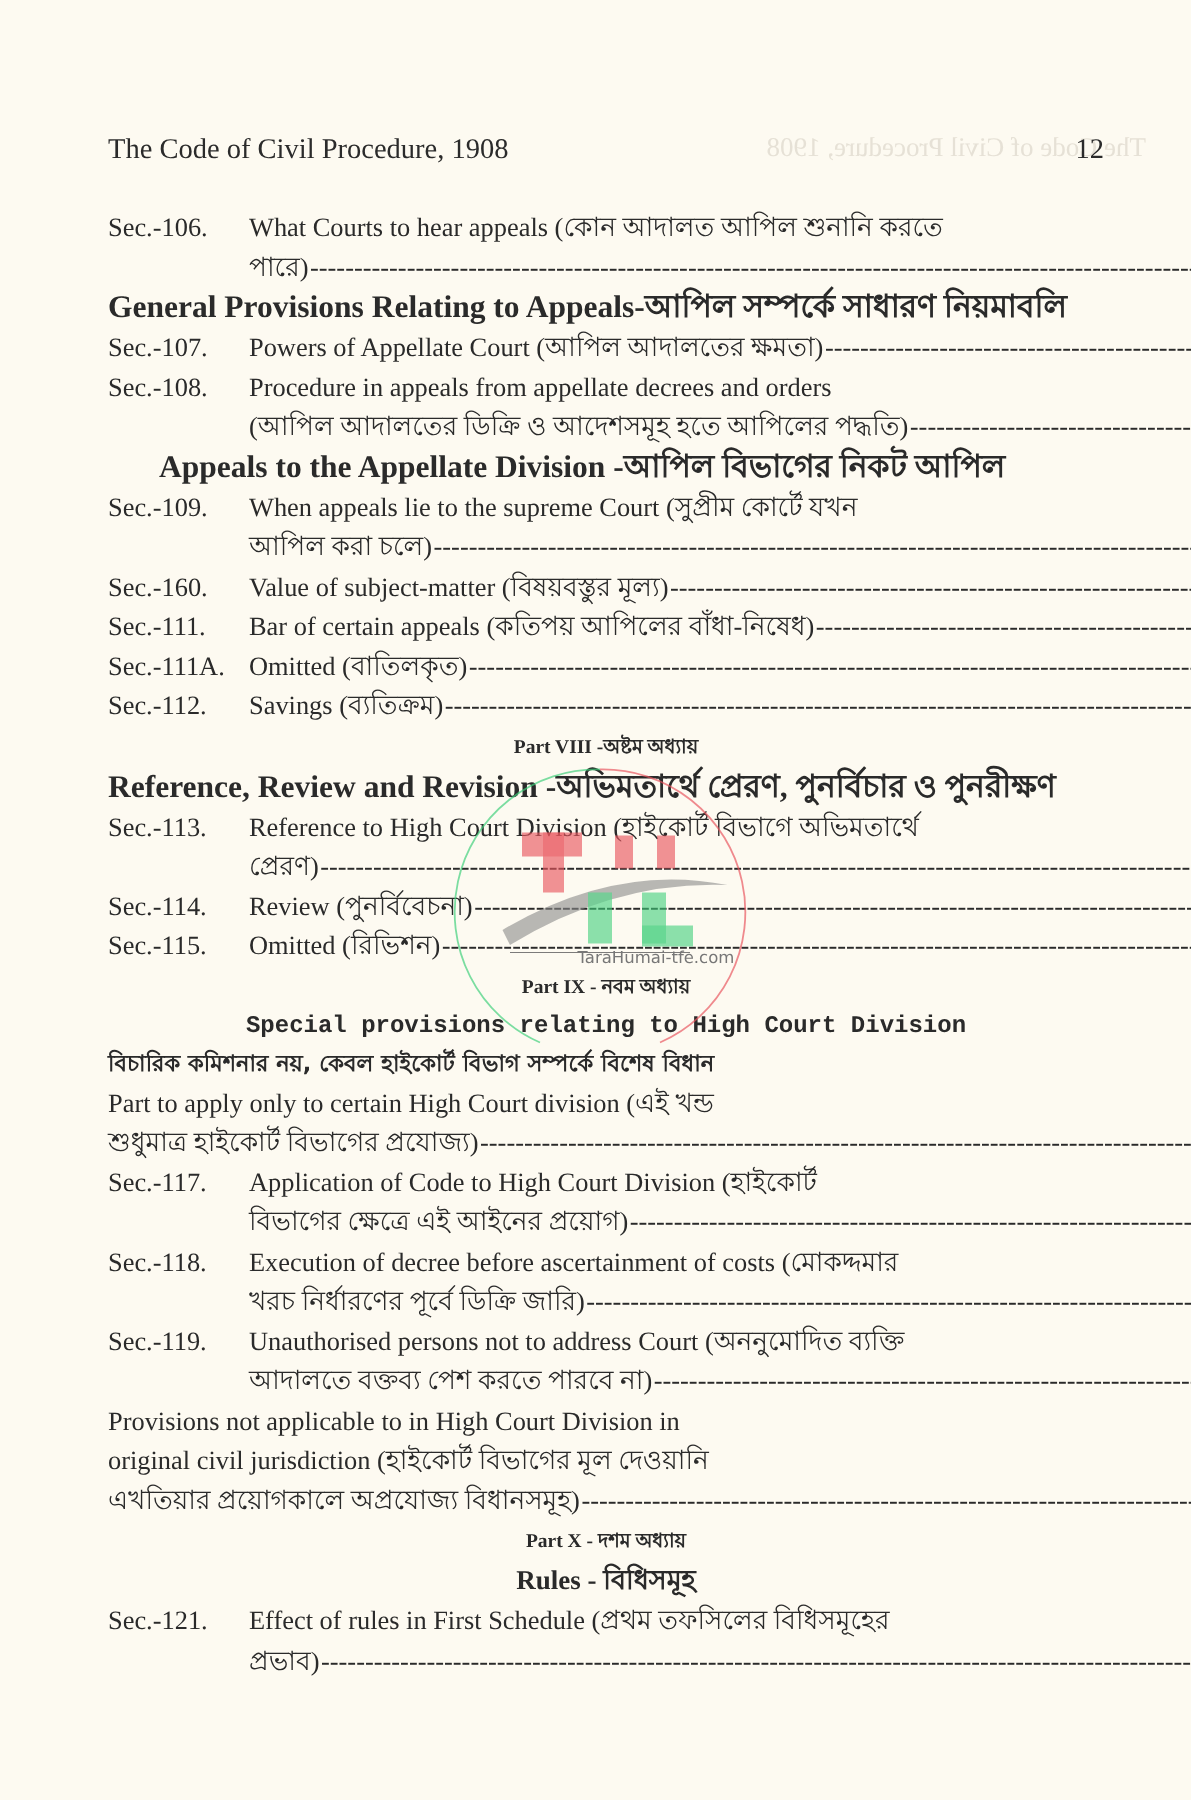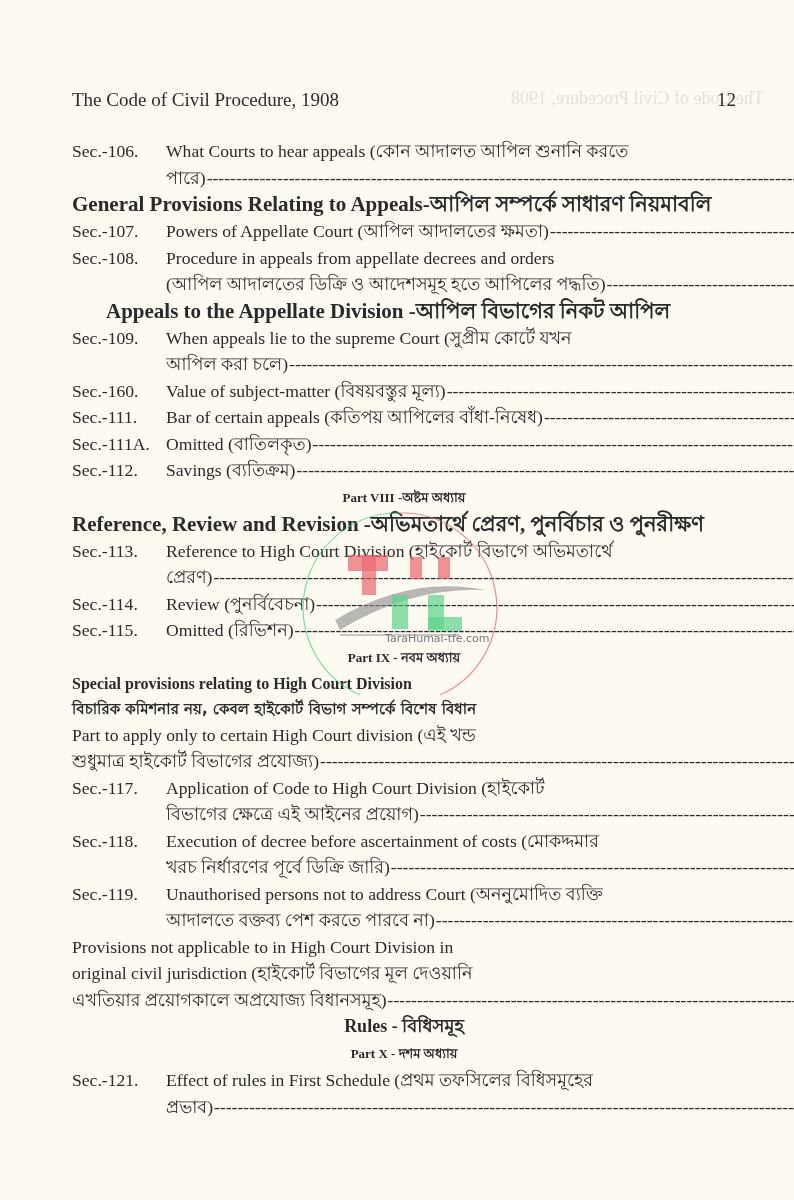--- a/index.html
+++ b/index.html
@@ -28,21 +28,21 @@
     .leader { display: flex; align-items: baseline; }
     .leader .t { white-space: nowrap; }
     .leader .d {
       flex: 1; overflow: hidden; white-space: nowrap; margin: 0 1px;
       letter-spacing: 0px;
     }
     .leader .d::before { content: "------------------------------------------------------------------------------------------------------------------------------------------------------"; }
     .heading {
       font-weight: bold; font-size: 21px; line-height: 27px;
     }
-    .sans-h { font-family: Liberation Serif, serif; font-weight: bold; font-size: 16px; line-height: 26px; }
+    .sans-h { font-family: Liberation Mono, monospace; font-weight: bold; font-size: 16px; text-align:center; line-height: 26px; }
     .bn-h { font-family: "DejaVu Sans", sans-serif; font-weight: bold; font-size: 15px; text-align:left; line-height: 25px; }
     .part { font-weight: bold; font-size: 13px; text-align: center; line-height: 27px; }
     .watermark {
       position: absolute; left: 300px; top: 505px; width: 200px; height: 200px;
       pointer-events: none; opacity: 0.85;
     }
     .wm-url {
       position: absolute; left: 338px; top: 632px; font-size: 11px;
       font-family: "DejaVu Sans", sans-serif; color: #777; margin-left: 47px;
     }
@@ -233,22 +233,22 @@
       <div class="body">
         <div>Provisions not applicable to in High Court Division in</div>
         <div>original civil jurisdiction (হাইকোর্ট বিভাগের মূল দেওয়ানি</div>
         <div class="leader">
             <span class="t">এখতিয়ার প্রয়োগকালে অপ্রযোজ্য বিধানসমূহ)</span>
             <span class="d"></span>
           </div>
       </div>
     </div>
 
+    <div class="part">Part X - দশম অধ্যায়</div>
     <div class="part" style="font-size:18px;">Rules - বিধিসমূহ</div>
-    <div class="part">Part X - দশম অধ্যায়</div>
 
     <div class="entry">
       <span class="sec">Sec.-121.</span>
       <div class="body">
         <div>Effect of rules in First Schedule (প্রথম তফসিলের বিধিসমূহের</div>
         <div class="leader">
             <span class="t">প্রভাব)</span>
             <span class="d"></span>
           </div>
       </div>

